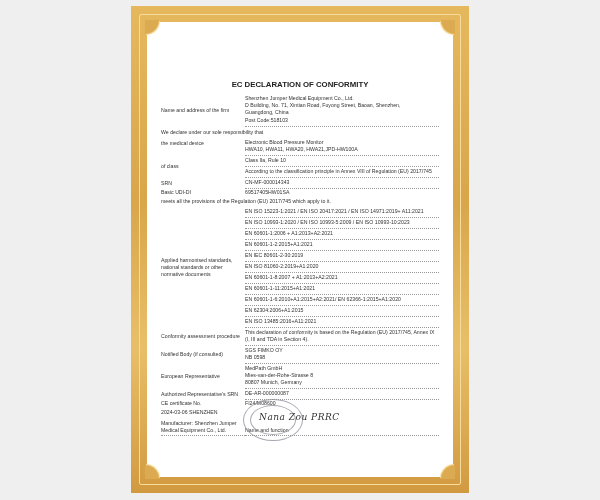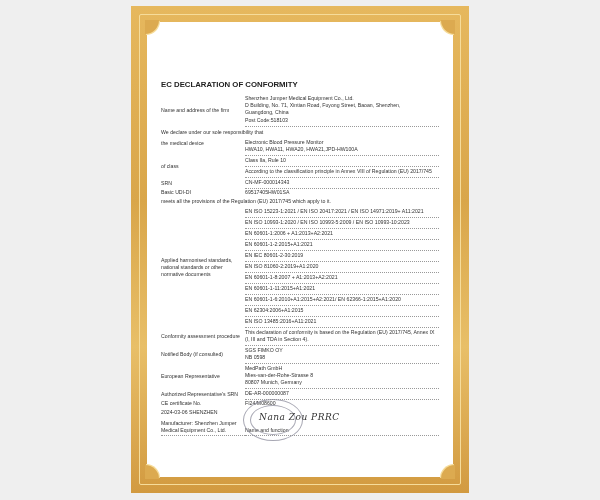--- a/index.html
+++ b/index.html
@@ -21,21 +21,21 @@
     position:absolute; left:16px; top:16px; right:16px; bottom:16px;
     background:#fff;
   }
   .corner { position:absolute; width:14px; height:14px; background:#dcaa50; }
   .corner.tl { left:-2px; top:-2px; border-bottom-right-radius:14px; box-shadow: 1px 1px 0 #f6dc9a; }
   .corner.tr { right:-2px; top:-2px; border-bottom-left-radius:14px; box-shadow:-1px 1px 0 #f6dc9a; }
   .corner.bl { left:-2px; bottom:-2px; border-top-right-radius:14px; box-shadow: 1px -1px 0 #f6dc9a; }
   .corner.br { right:-2px; bottom:-2px; border-top-left-radius:14px; box-shadow:-1px -1px 0 #f6dc9a; }
 
   .doc { position:absolute; left:14px; top:58px; width:278px; font-size:5.2px; line-height:1.35; }
-  .title { font-weight:bold; font-size:7.8px; color:#222; margin-bottom:4px; }
+  .title { text-align:center; font-weight:bold; font-size:7.8px; color:#222; margin-bottom:4px; }
   .row { display:flex;justify-content:space-between; }
   .lbl { width:84px; flex:none; display:flex; align-items:center; }
   .val { flex:1; }
   .cell { border-bottom:0.6px dotted #999; padding:1.5px 0; }
   .full { padding:2px 0; border-bottom:0.6px dotted #999; }
   .full.nob { border-bottom:none; }
   .lbl-top { align-items:flex-start; padding-top:2px; }
   .sig-area { position:relative; }
   .stamp {
     position:absolute; left:82px; top:-8px; width:58px; height:40px;

